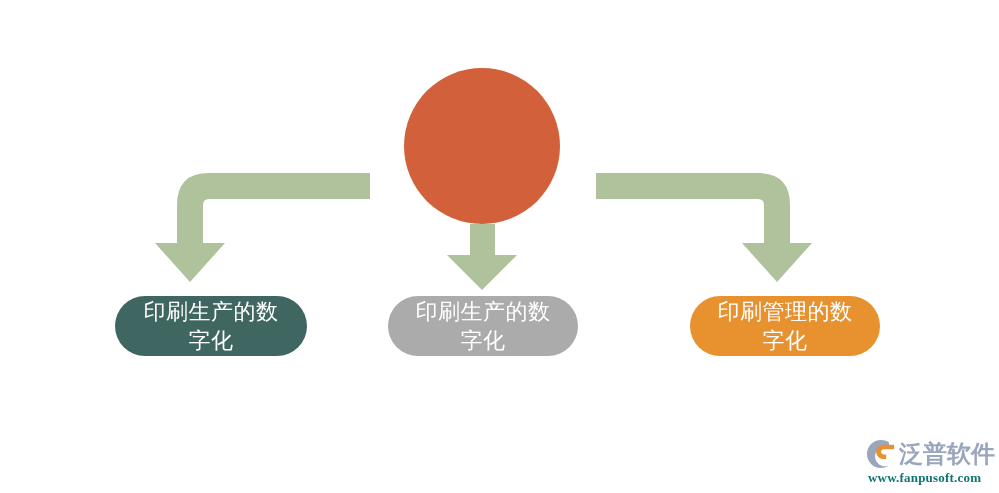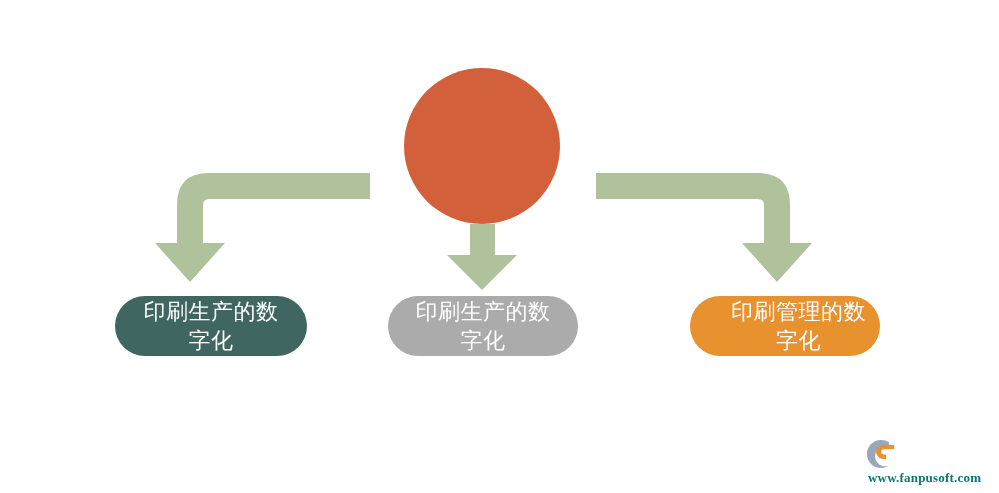--- a/index.html
+++ b/index.html
@@ -55,21 +55,20 @@
     width: 190px;
     height: 60px;
     background: #ababab;
   }
   #pill-management {
     left: 690px;
     top: 296px;
     width: 190px;
     height: 60px;
     background: #e8912f;
-    justify-content: flex-end;
   }
 
   
   #watermark {
     position: absolute;
     left: 866px;
     top: 437px;
     width: 128px;
     height: 52px;
     display: flex;
@@ -171,17 +170,18 @@
     <div id="watermark-top">
       <svg id="watermark-logo-icon" viewBox="0 0 32 32">
         <path d="M16 1 C7.7 1 1 7.7 1 16 C1 24.3 7.7 31 16 31 C19.2 31 22.2 30 24.6 28.3
                  C21.9 29.4 18.8 29.4 16.1 28.2 C11.6 26.2 9 21.3 9.9 16.5
                  C10.7 12.1 14.4 8.8 18.9 8.5 L24.5 8.5 L24.5 3.5
                  C21.9 1.9 19 1 16 1 Z" fill="#9aa6bd"></path>
         <path d="M30 6 L18.5 6 C14.2 6 10.8 9.4 10.8 13.7 C10.8 18 14.2 21.4 18.5 21.4
                  L21.5 21.4 L21.5 16.4 L18.8 16.4 C17.3 16.4 16.1 15.2 16.1 13.7
                  C16.1 12.2 17.3 11 18.8 11 L30 11 Z" fill="#e8912f"></path>
       </svg>
+      <span id="watermark-brand">泛普软件</span>
     </div>
     <div id="watermark-url">www.fanpusoft.com</div>
   </div>
 
 </div>
 
 </body></html>

